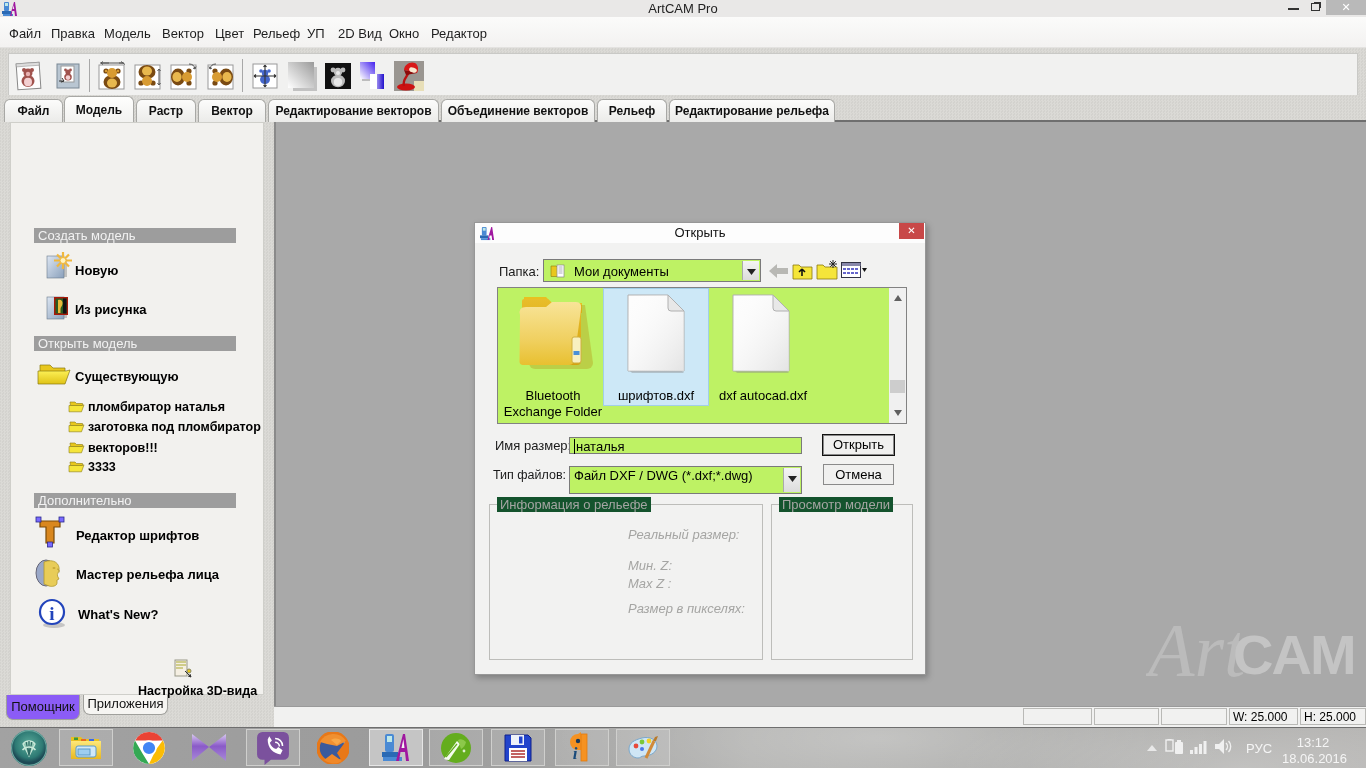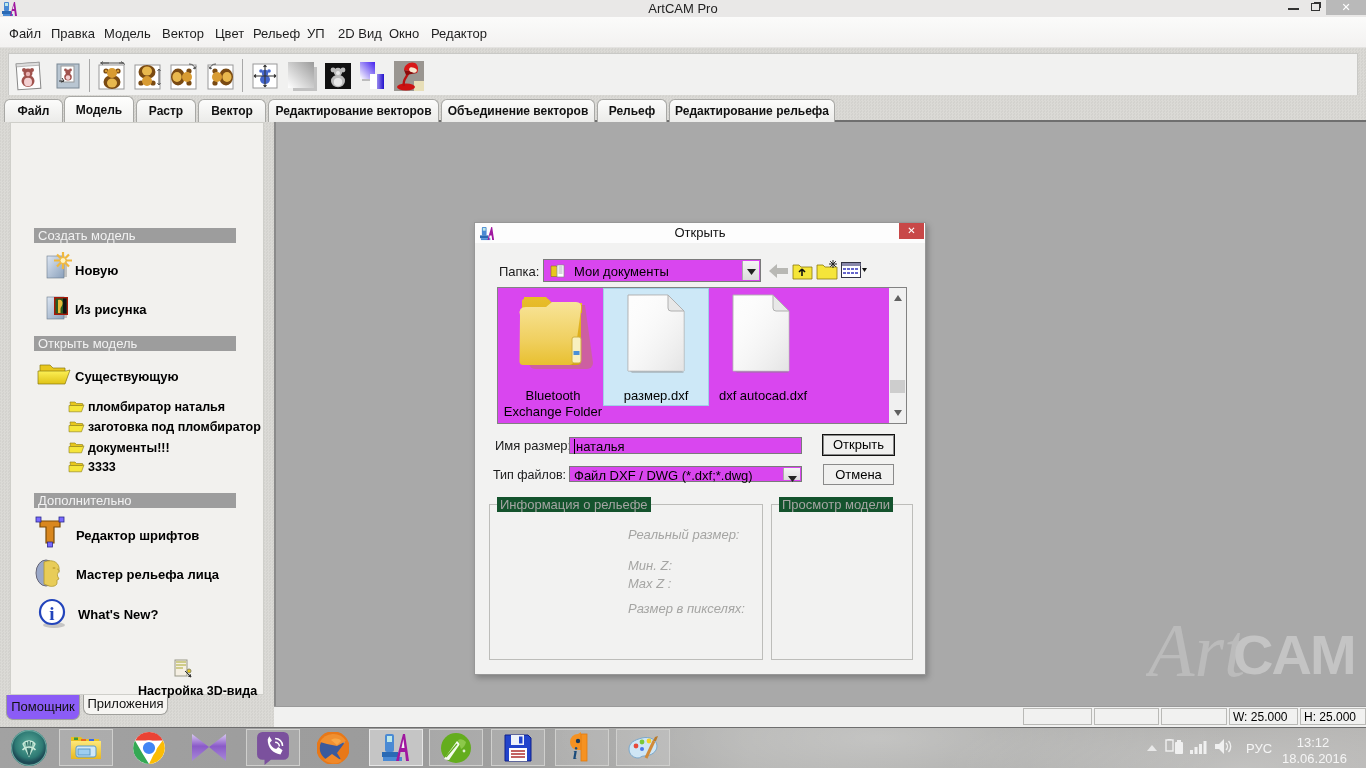--- a/index.html
+++ b/index.html
@@ -37,21 +37,21 @@
 .tbtn { position:absolute; top:2px; width:54px; height:37px; border:1px solid #cfcfcd; background:rgba(255,255,255,0.13); }
 .tbtn.noborder { border:none; background:none; }
 .tbtn.active { background:rgba(255,255,255,0.42); border-color:#e6e6e6; }
 .tbtn svg { position:absolute; left:50%; top:50%; transform:translate(-50%,-50%); }
 #tray { position:absolute; left:0; top:0; width:1366px; height:41px; color:#f2f2f2; }
 
 #dialog { left:474px; top:222px; width:452px; height:453px; background:#f2f2f1; border:1px solid #979797; box-shadow:2px 3px 6px rgba(0,0,0,0.25); }
 #dlg-close { left:424px; top:1px; width:26px; height:17px; background:#c84545; color:#fff; font-size:11px; text-align:center; line-height:17px; }
 .lbl { position:absolute; font-size:13px; color:#1a1a1a; }
 .glbl { position:absolute; font-size:13px; color:#a5a5a3;font-style:italic; }
-.field { position:absolute; background:#d946ef; border:1px solid #7a7a7a; }
+.field { position:absolute; background:#bef264; border:1px solid #7a7a7a; }
 .dbtn { position:absolute; width:71px; height:21px; background:#f0f0ef; border:1px solid #8a8a8a; font-size:13px; text-align:center; line-height:19px; color:#000; }
 .combo-arrow { position:absolute; right:1px; top:1px; width:17px; bottom:1px; background:linear-gradient(#f4f4f4,#dcdcdc); border-left:1px solid #aaa; text-align:center; }
 .gbox { position:absolute; border:1px solid #bdbdba; }
 .gbox-label { position:absolute; top:-8px; left:7px; background:#14532d; padding:0 3px; font-size:13px; color:#a5a5a3; }
 </style></head>
 <body>
 
 <div class="abs" id="titlebar"></div>
 <div class="abs" id="title-text">ArtCAM Pro</div>
 <svg class="abs" style="left:2px;top:1px;" width="16" height="16" viewBox="0 0 16 16">
@@ -289,21 +289,21 @@
 <div class="bi" style="left:88px;top:400px;font-size:12.5px;">пломбиратор наталья</div>
 <svg class="abs" style="left:68px;top:419px;" width="17" height="15" viewBox="0 0 17 15">
       <path d="M2 3 h5 l1.5 1.5 h6 v2 h-12 z" fill="#e8c71d" stroke="#8a7a10" stroke-width="0.6"></path>
       <path d="M1 6.5 h13 l2 -0.7 l-2.5 7 h-12.5 z" fill="#f5e53a" stroke="#8a7a10" stroke-width="0.6"></path>
     </svg>
 <div class="bi" style="left:88px;top:420px;font-size:12.5px;">заготовка под пломбиратор</div>
 <svg class="abs" style="left:68px;top:440px;" width="17" height="15" viewBox="0 0 17 15">
       <path d="M2 3 h5 l1.5 1.5 h6 v2 h-12 z" fill="#e8c71d" stroke="#8a7a10" stroke-width="0.6"></path>
       <path d="M1 6.5 h13 l2 -0.7 l-2.5 7 h-12.5 z" fill="#f5e53a" stroke="#8a7a10" stroke-width="0.6"></path>
     </svg>
-<div class="bi" style="left:88px;top:441px;font-size:12.5px;">документы!!!</div>
+<div class="bi" style="left:88px;top:441px;font-size:12.5px;">векторов!!!</div>
 <svg class="abs" style="left:68px;top:459px;" width="17" height="15" viewBox="0 0 17 15">
       <path d="M2 3 h5 l1.5 1.5 h6 v2 h-12 z" fill="#e8c71d" stroke="#8a7a10" stroke-width="0.6"></path>
       <path d="M1 6.5 h13 l2 -0.7 l-2.5 7 h-12.5 z" fill="#f5e53a" stroke="#8a7a10" stroke-width="0.6"></path>
     </svg>
 <div class="bi" style="left:88px;top:460px;font-size:12.5px;">3333</div>
 <div class="hdr" style="top:493px;">Дополнительно</div>
 <svg class="abs" style="left:34px;top:515px;" width="32" height="34" viewBox="0 0 32 34">
  <path d="M6 6 h20 v6 h-6 v16 h-8 v-16 h-6 z" fill="#d9871e" stroke="#7a4a08" stroke-width="1.2"></path>
  <g fill="#7a6aff" stroke="#2a2a8a" stroke-width="0.8">
         <rect x="2" y="2" width="5" height="5"></rect>
@@ -593,37 +593,37 @@
   <path d="M2 2 h40 l16 16 v60 h-56 z" fill="#fdfdfd" stroke="#b0b0b0"></path>
   <path d="M2 2 h40 l16 16 v60 h-56 z" fill="url(#pgg)"></path>
   <path d="M42 2 l16 16 h-13 q-3 0 -3 -3 z" fill="#e8e8e8" stroke="#b0b0b0"></path>
   <defs>
           <linearGradient id="pgg" x1="0" y1="0" x2="1" y2="1">
             <stop offset="0" stop-color="#ffffff" stop-opacity="0"></stop>
             <stop offset="1" stop-color="#dddddd" stop-opacity="0.8"></stop>
           </linearGradient>
         </defs>
  </svg>
- <div class="abs" style="left:105px;top:100px;width:106px;text-align:center;font-size:13px;color:#000;">размер.dxf</div>
+ <div class="abs" style="left:105px;top:100px;width:106px;text-align:center;font-size:13px;color:#000;">шрифтов.dxf</div>
 
  <svg class="abs" style="left:233px;top:5px;" width="62" height="85" viewBox="0 0 62 85">
   <path d="M4 78 h52 l2 2 h-52 z" fill="#888" opacity="0.4"></path>
   <path d="M2 2 h40 l16 16 v60 h-56 z" fill="#fdfdfd" stroke="#b0b0b0"></path>
   <path d="M2 2 h40 l16 16 v60 h-56 z" fill="url(#pgg)"></path>
   <path d="M42 2 l16 16 h-13 q-3 0 -3 -3 z" fill="#e8e8e8" stroke="#b0b0b0"></path>
  </svg>
  <div class="abs" style="left:212px;top:100px;width:106px;text-align:center;font-size:13px;color:#000;">dxf autocad.dxf</div>
 </div>
 <div class="lbl" style="left:495px;top:438px;">Имя размер:</div>
 <div class="field" style="left:569px;top:437px;width:233px;height:17px;">
  <div class="abs" style="left:4px;top:1px;font-size:13px;color:#000;border-left:1px solid #000;padding-left:1px;">наталья</div>
 </div>
 <div class="dbtn" style="left:822px;top:434px;width:73px;height:22px;border:1px solid #111;box-shadow:inset 0 0 0 1px #8a8a8a;">Открыть</div>
 <div class="lbl" style="left:493px;top:468px;font-size:12.5px;">Тип файлов:</div>
-<div class="field" style="left:569px;top:466px;width:233px;height:16px;">
+<div class="field" style="left:569px;top:466px;width:233px;height:28px;">
  <div class="abs" style="left:4px;top:1px;font-size:13px;color:#000;">Файл DXF / DWG (*.dxf;*.dwg)</div>
  <div class="combo-arrow"><svg width="9" height="6" viewBox="0 0 9 6" style="margin-top:4px;">
           <path d="M0 0 h9 l-4.5 6 z" fill="#222"></path>
         </svg></div>
 </div>
 <div class="dbtn" style="left:823px;top:464px;">Отмена</div>
 <div class="gbox" style="left:489px;top:504px;width:274px;height:156px;">
  <div class="gbox-label">Информация о рельефе</div>
  <div class="glbl" style="left:138px;top:22px;">Реальный размер:</div>
  <div class="glbl" style="left:138px;top:53px;">Мин. Z:</div>

